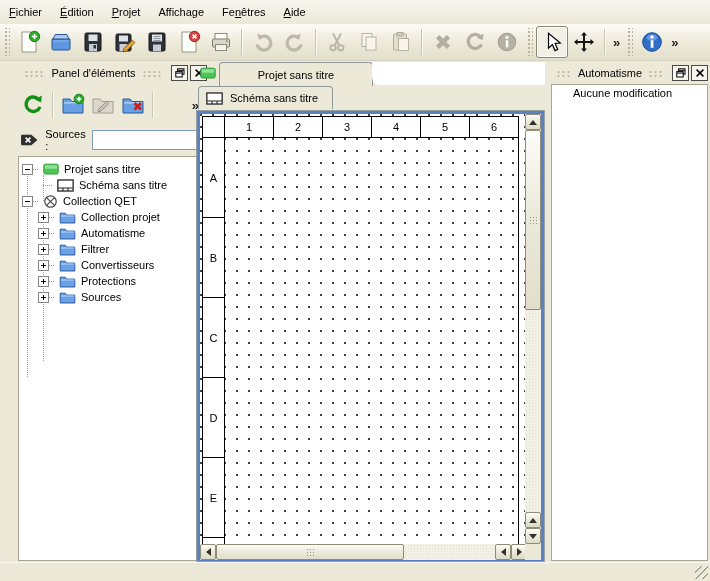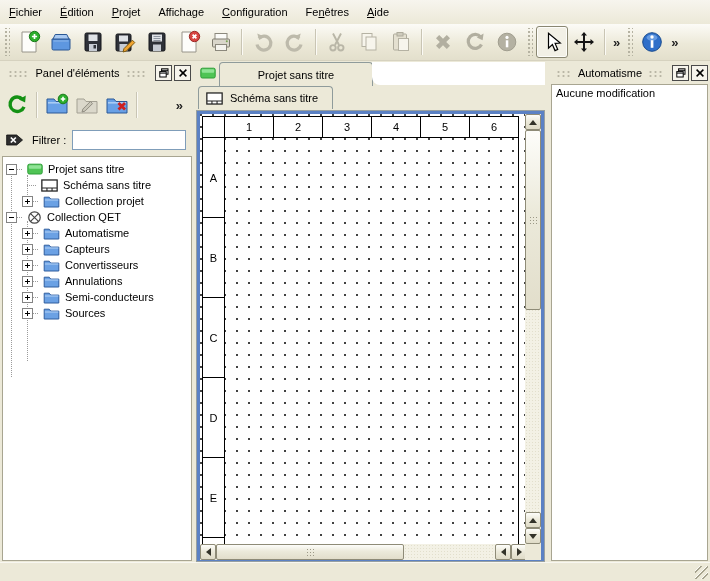--- a/index.html
+++ b/index.html
@@ -19,21 +19,21 @@
   .handle{width:7px;height:28px;margin:0 3px;
           background-image:radial-gradient(#b5b2a1 1px,transparent 1.4px);
           background-size:4px 4px;background-position:1px 2px;}
   .tb{width:30px;height:30px;display:grid;place-items:center;border:1px solid transparent;border-radius:3px;}
   .tb.checked{border-color:#8a8772;background:#f2f0e6;box-shadow:inset 0 0 0 1px #fdfdfa;}
   .vsep{width:0;height:26px;border-left:1px solid #c9c5b4;border-right:1px solid #fbfaf5;margin:0 4px;}
   .chev{font-size:13px;font-weight:bold;color:#222;padding:0 3px;cursor:default;}
 
   
   .dock{position:absolute;top:60px;bottom:18px;}
-  #dock-left{left:0;width:193px;}
+  #dock-left{left:16px;width:193px;}
   #dock-right{left:548px;width:162px;}
   .dtitle{position:absolute;left:2px;right:2px;top:4px;height:18px;display:flex;align-items:center;}
   .tdots{flex:1;height:9px;margin:0 6px;
          background-image:radial-gradient(#bab7a6 1px,transparent 1.3px);
          background-size:5px 4px;background-position:0 1px;}
   .dtext{white-space:nowrap;}
   .dbtn{width:15px;height:14px;margin-left:2px;background:#f6f4ec;border:1px solid #4a4a4a;
         display:grid;place-items:center;}
   
   #ptoolbar{position:absolute;left:2px;top:26px;width:188px;height:38px;display:flex;align-items:center;}
@@ -96,21 +96,21 @@
   .ar{width:0;height:0;display:inline-block;}
   .ar.up{border-left:4px solid transparent;border-right:4px solid transparent;border-bottom:5px solid #33332a;}
   .ar.dn{border-left:4px solid transparent;border-right:4px solid transparent;border-top:5px solid #33332a;}
   .ar.lf{border-top:4px solid transparent;border-bottom:4px solid transparent;border-right:5px solid #33332a;}
   .ar.rt{border-top:4px solid transparent;border-bottom:4px solid transparent;border-left:5px solid #33332a;}
   #scorner{position:absolute;right:3px;top:433px;width:16px;height:16px;background:#ece9d8;}
 
   
   #undolist{position:absolute;left:3px;right:2px;top:24px;bottom:2px;background:#fff;
             border:1px solid #a8a591;}
-  .uitem{padding:2px 4px;}
+  .uitem{padding:2px 21px;}
 
   
   #statusbar{position:absolute;left:0;bottom:0;width:710px;height:18px;background:#ece9d8;
              border-top:1px solid #f8f7f1;}
   #grip{position:absolute;right:2px;bottom:2px;width:13px;height:13px;
         background:repeating-linear-gradient(135deg,transparent 0 3px,#fcfbf6 3px 4px,#a7a48f 4px 5px);}
   svg{display:block;}
 </style>
 </head>
 <body>
@@ -263,21 +263,20 @@
 </defs>
 </svg>
 
 <div id="win">
 
   <div id="menubar">
     <span class="mitem"><u>F</u>ichier</span>
     <span class="mitem"><u>É</u>dition</span>
     <span class="mitem"><u>P</u>rojet</span>
     <span class="mitem">Afficha<u>g</u>e</span>
-    <span class="mitem"><u>C</u>onfiguration</span>
     <span class="mitem">Fe<u>n</u>êtres</span>
     <span class="mitem"><u>A</u>ide</span>
   </div>
 
   <div id="toolbar">
     <span class="handle"></span>
     <span class="tb">
         <svg width="24" height="24">
           <use href="#s-new"></use>
         </svg>
@@ -415,21 +414,21 @@
             <use href="#s-folddel"></use>
           </svg>
         </span>
       <span class="vsep"></span>
       <span class="chev" style="margin-left:auto;margin-right:4px;">»</span>
     </div>
     <div id="filterrow">
       <svg width="22" height="20" viewBox="0 0 24 24">
           <use href="#s-clearfilter"></use>
         </svg>
-      <span>Filtrer :</span>
+      <span>Sources :</span>
       <input type="text" value="" style="">
     </div>
     <div id="tree">
       <div class="guide" style="left:8px;top:12px;height:208px;"></div>
       <div class="guide" style="left:24px;top:18px;height:26px;"></div>
       <div class="guide" style="left:24px;top:64px;height:140px;"></div>
       <div style="position:absolute;left:0;top:4px;right:0;">
         <div class="trow">
             <span class="tsp" style="width:3px"></span>
             <span class="exp"></span>
@@ -441,81 +440,72 @@
           </div>
         <div class="trow">
             <span class="tsp" style="width:24px"></span>
             <span class="dot-h" style="width:9px"></span>
             <svg class="tico" width="17" height="13">
               <use href="#s-schema16"></use>
             </svg>
             <span class="tlabel">Schéma sans titre</span>
           </div>
         <div class="trow">
+            <span class="tsp" style="width:3px"></span>
+            <span class="exp"></span>
+            <span class="dot-h" style="width:5px"></span>
+            <svg class="tico" width="15" height="15">
+              <use href="#s-qet16"></use>
+            </svg>
+            <span class="tlabel">Collection QET</span>
+          </div>
+        <div class="trow">
             <span class="tsp" style="width:19px"></span>
             <span class="exp plus"></span>
             <span class="dot-h" style="width:5px"></span>
             <svg class="tico" width="17" height="13">
               <use href="#s-folder16"></use>
             </svg>
             <span class="tlabel">Collection projet</span>
           </div>
         <div class="trow">
-            <span class="tsp" style="width:3px"></span>
-            <span class="exp"></span>
-            <span class="dot-h" style="width:5px"></span>
-            <svg class="tico" width="15" height="15">
-              <use href="#s-qet16"></use>
-            </svg>
-            <span class="tlabel">Collection QET</span>
-          </div>
-        <div class="trow">
             <span class="tsp" style="width:19px"></span>
             <span class="exp plus"></span>
             <span class="dot-h" style="width:5px"></span>
             <svg class="tico" width="17" height="13">
               <use href="#s-folder16"></use>
             </svg>
             <span class="tlabel">Automatisme</span>
           </div>
         <div class="trow">
             <span class="tsp" style="width:19px"></span>
             <span class="exp plus"></span>
             <span class="dot-h" style="width:5px"></span>
             <svg class="tico" width="17" height="13">
               <use href="#s-folder16"></use>
             </svg>
-            <span class="tlabel">Capteurs</span>
+            <span class="tlabel">Filtrer</span>
           </div>
         <div class="trow">
             <span class="tsp" style="width:19px"></span>
             <span class="exp plus"></span>
             <span class="dot-h" style="width:5px"></span>
             <svg class="tico" width="17" height="13">
               <use href="#s-folder16"></use>
             </svg>
             <span class="tlabel">Convertisseurs</span>
           </div>
         <div class="trow">
             <span class="tsp" style="width:19px"></span>
             <span class="exp plus"></span>
             <span class="dot-h" style="width:5px"></span>
             <svg class="tico" width="17" height="13">
               <use href="#s-folder16"></use>
             </svg>
-            <span class="tlabel">Annulations</span>
-          </div>
-        <div class="trow">
-            <span class="tsp" style="width:19px"></span>
-            <span class="exp plus"></span>
-            <span class="dot-h" style="width:5px"></span>
-            <svg class="tico" width="17" height="13">
-              <use href="#s-folder16"></use>
-            </svg>
-            <span class="tlabel">Semi-conducteurs</span>
+            <span class="tlabel">Protections</span>
           </div>
         <div class="trow">
             <span class="tsp" style="width:19px"></span>
             <span class="exp plus"></span>
             <span class="dot-h" style="width:5px"></span>
             <svg class="tico" width="17" height="13">
               <use href="#s-folder16"></use>
             </svg>
             <span class="tlabel">Sources</span>
           </div>

